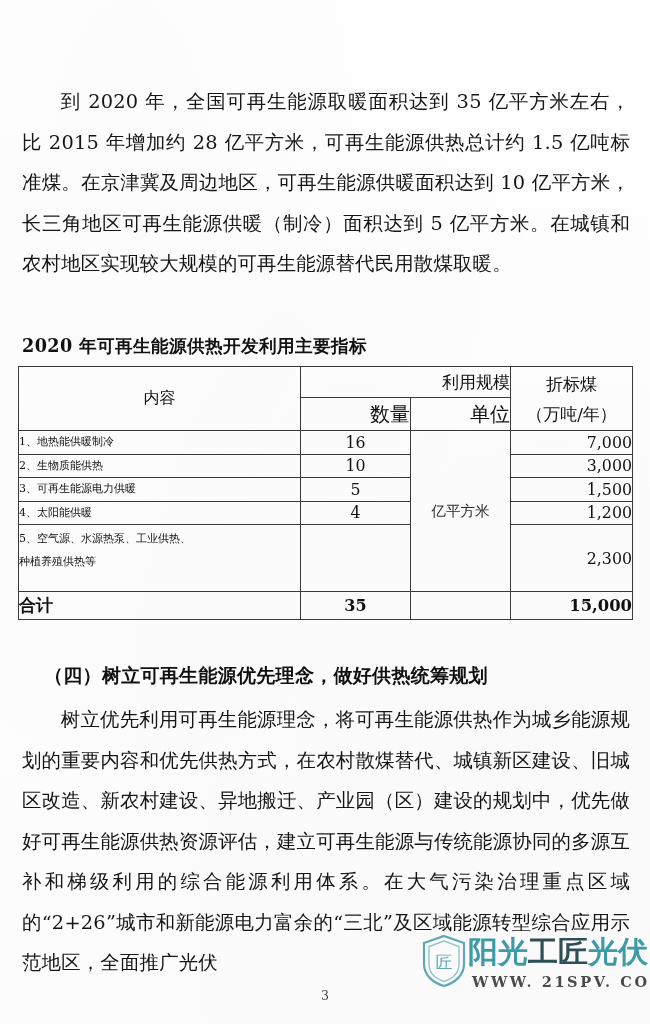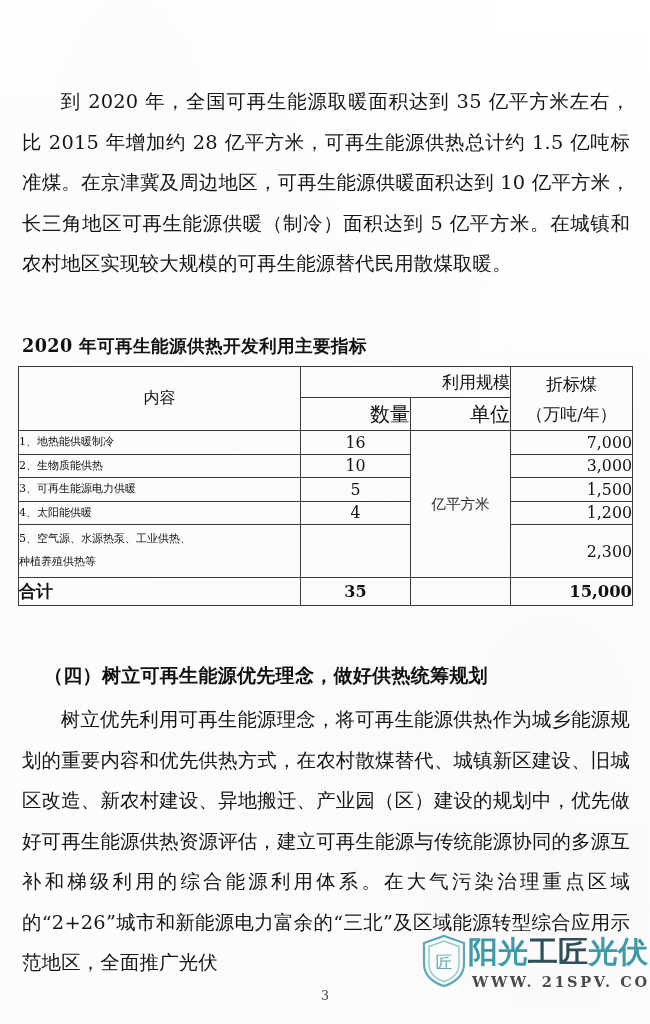--- a/index.html
+++ b/index.html
@@ -121,21 +121,21 @@
     text-align: left;
     padding-left: 8px;
     font-size: 11px;
     height: 22.5px;
     line-height: 22.5px;
   }
   td.item-name.two-line {
     height: 48px;
     line-height: 23px;
     padding-top: 1px;
-    padding-bottom: 3px;
+    padding-bottom: 17px;
   }
   td.item-name.two-line .ln { display: block; }
 
   td.qty {
     text-align: center;
     font-size: 15.8px;
   }
   td.unit {
     text-align: center;
     font-size: 14.6px;

